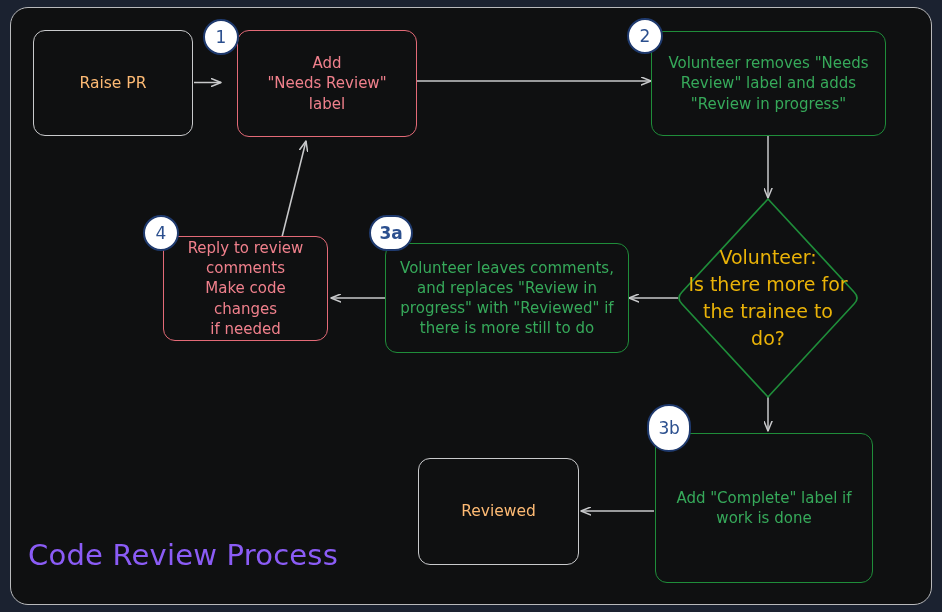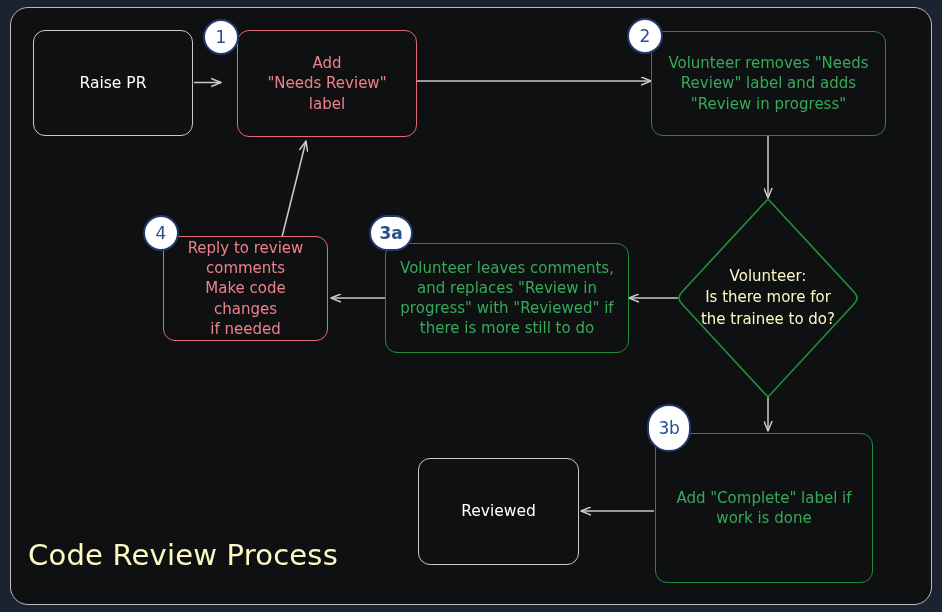--- a/index.html
+++ b/index.html
@@ -33,58 +33,58 @@
     align-items: center;
     justify-content: center;
     text-align: center;
     border-radius: 12px;
     background: #0f1011;
     line-height: 1.34;
   }
   .node .txt { width: 100%; padding: 0 8px; white-space: pre-line; }
   .node-plain {
     border: 1.6px solid #c9cacc;
-    color: #ffffff;
+    color: #fdba74;
     font-size: 15.5px;
   }
   .node-red {
     border: 1.7px solid #e36a77;
     color: #f0808c;
     font-size: 15px;
   }
   .node-green {
     border: 1.7px solid #1f8d3a;
     color: #36a95a;
     font-size: 15px;
   }
   .diamond-label {
     position: absolute;
     display: flex; align-items: center; justify-content: center;
     text-align: center;
-    color: #fef9c3;
-    font-size: 15px;
+    color: #eab308;
+    font-size: 19px;
     line-height: 1.42;
     white-space: pre-line;
   }
   .badge {
     position: absolute;
     display: flex; align-items: center; justify-content: center;
     background: #ffffff;
     border: 2.4px solid #1f3a6e;
     border-radius: 999px;
     color: #2b4f8e;
     font-size: 17px;
     font-weight: 500;
     z-index: 5;
   }
   .badge.wide { letter-spacing: -0.2px; }
   #diagram-title {
     position: absolute;
     left: 28px; top: 538px;
-    color: #fef9c3;
+    color: #8b5cf6;
     font-size: 29px;
     letter-spacing: 0.2px;
   }
 </style>
 </head>
 <body>
 
 <div id="stage">
   <div id="panel"></div>
 

